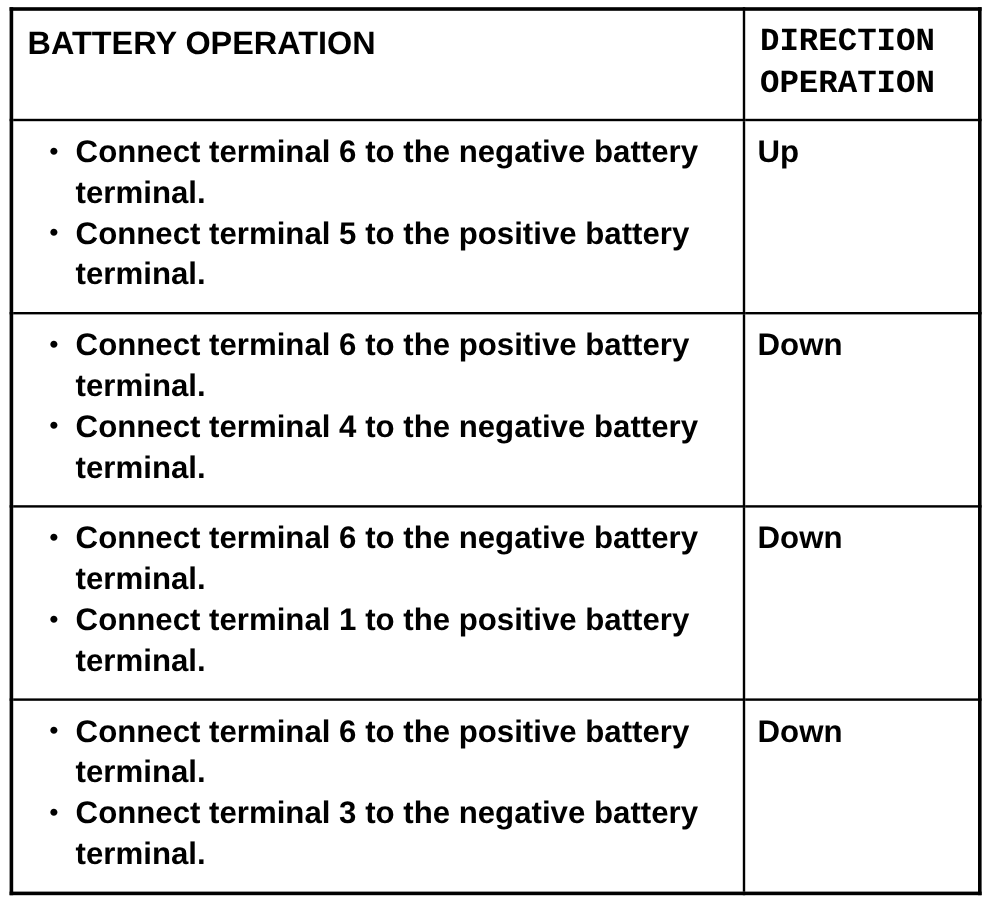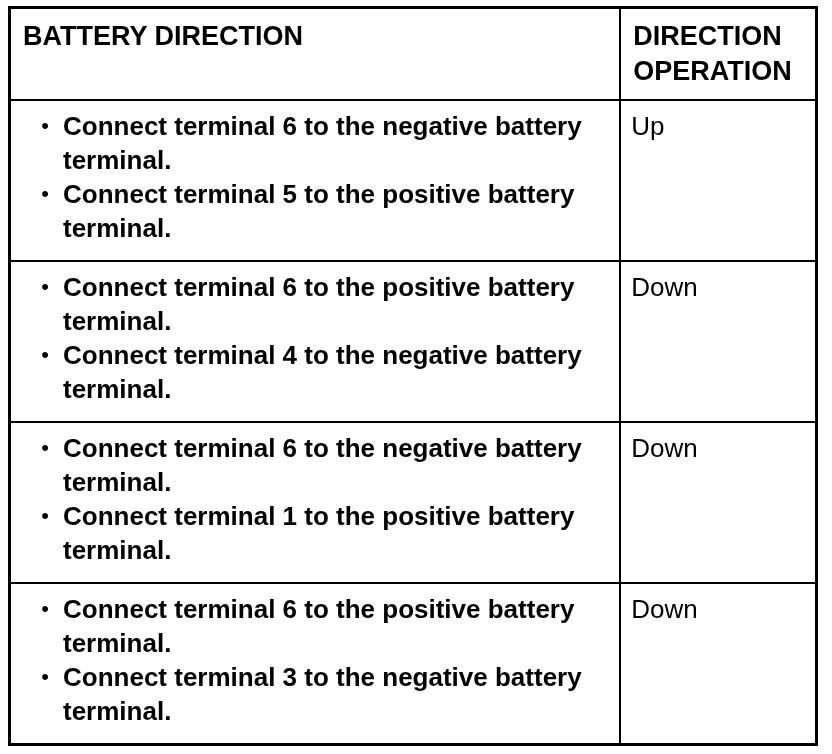--- a/index.html
+++ b/index.html
@@ -27,21 +27,21 @@
     table-layout: fixed;
     background: #ffffff;
   }
   table.spec-table, table.spec-table th, table.spec-table td {
     border: 2px solid #000000;
   }
   table.spec-table {
     border-width: 3px;
   }
   th.col-connection { width: 607px; }
-  th.col-direction  { width: 195px; }
+  th.col-direction  { width: 195px; font-family: Liberation Mono, monospace; }
 
   th {
     font-size: 27px;
     font-weight: bold;
     text-align: left;
     vertical-align: top;
     padding: 10px 8px 10px 12px;
     line-height: 35px;
     height: 91px;
     box-sizing: border-box;
@@ -53,20 +53,21 @@
     vertical-align: top;
     line-height: 34px;
     height: 161px;
     box-sizing: border-box;
   }
   td.cell-connection {
     padding: 8px 6px 8px 16px;
   }
   td.cell-direction {
     padding: 8px 6px 8px 10px;
+    font-weight: bold;
   }
   .bullet-item {
     display: flex;
     align-items: flex-start;
   }
   .bullet {
     width: 36px;
     flex: 0 0 36px;
     text-align: center;
     font-size: 22px;
@@ -77,21 +78,21 @@
     font-weight: bold;
   }
 </style>
 </head>
 <body>
 
 <div class="page">
   <table class="spec-table">
     <thead>
       <tr>
-        <th class="col-connection">BATTERY DIRECTION</th>
+        <th class="col-connection">BATTERY OPERATION</th>
         <th class="col-direction">DIRECTION OPERATION</th>
       </tr>
     </thead>
     <tbody>
       <tr class="data-row">
         <td class="cell-connection">
           <div class="bullet-item">
             <span class="bullet">•</span>
             <span class="bullet-text">Connect terminal 6 to the negative battery terminal.</span>
           </div>

